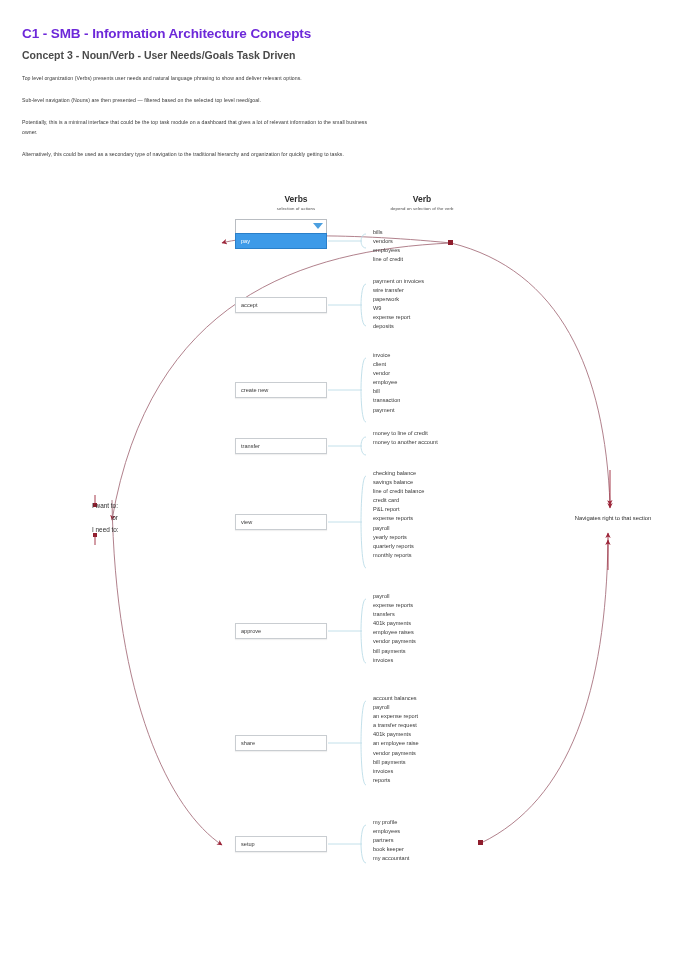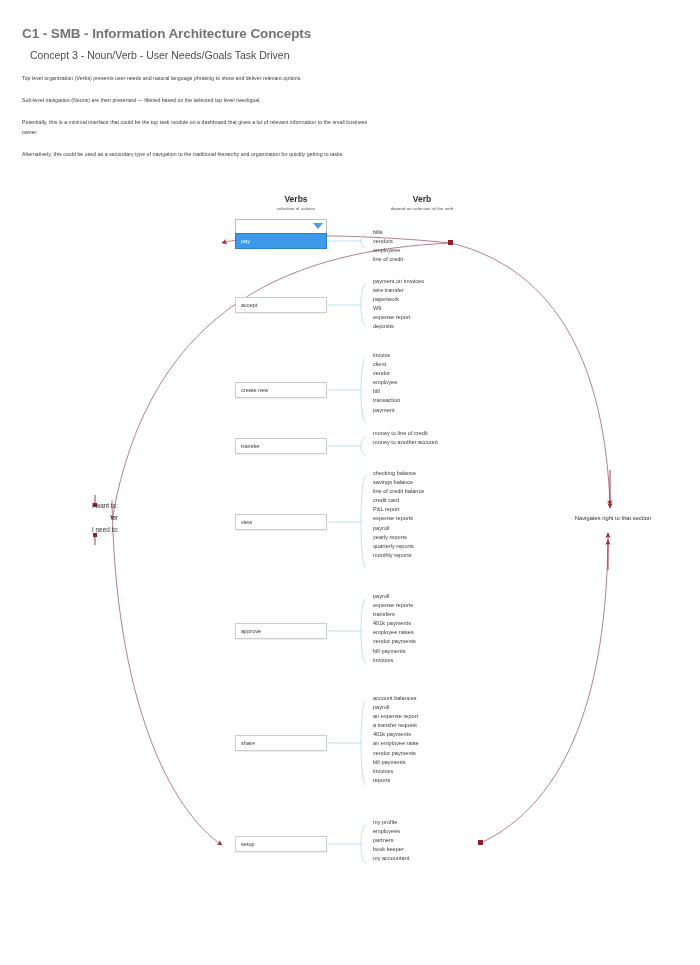--- a/index.html
+++ b/index.html
@@ -19,30 +19,30 @@
   
   #header {
     position: absolute;
     left: 22px;
     top: 26px;
     width: 420px;
   }
   #doc-title {
     font-size: 13.5px;
     font-weight: bold;
-    color: #737373;
+    color: #6d28d9;
     letter-spacing: -0.1px;
     margin: 0 0 8px 0;
     white-space: nowrap;
   }
   #doc-subtitle {
     font-size: 10.5px;
-    font-weight: normal;
+    font-weight: bold;
     color: #4a4a4a;
-    margin: 8px;
+    margin: 0;
     white-space: nowrap;
   }
   #intro {
     position: absolute;
     left: 22px;
     top: 74px;
     width: 360px;
   }
   #intro p {
     font-size: 5.2px;

